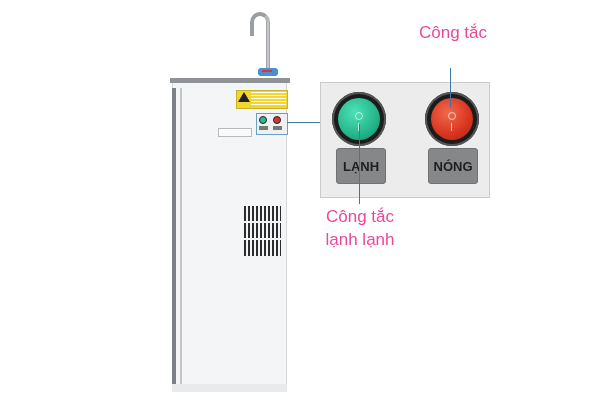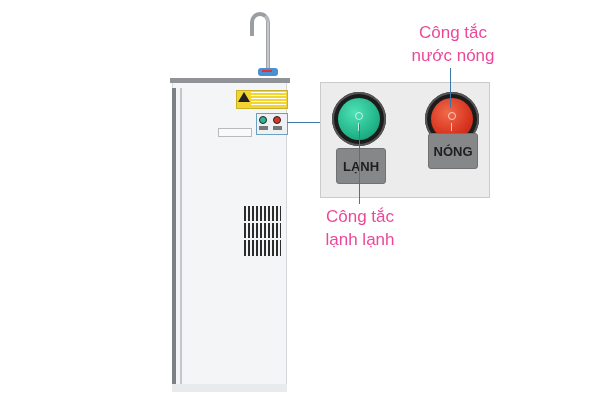--- a/index.html
+++ b/index.html
@@ -82,25 +82,24 @@
   </div>
 </div>
 <div class="abs btn-ring" style="left:425px; top:92px;">
   <div class="btn-cap cap-r">
     <div class="cap-mark"></div>
     <div class="cap-line"></div>
   </div>
 </div>
 
 <div class="abs lbl" style="left:336px; top:148px;">LẠNH</div>
-<div class="abs lbl" style="left:428px; top:133px;">NÓNG</div>
+<div class="abs lbl" style="left:428px; top:148px;">NÓNG</div>
 
 <div class="abs leader" style="left:450px; top:68px; width:1px; height:40px;"></div>
 <div class="abs leader" style="left:359px; top:124px; width:1px; height:80px;"></div>
 
 <div class="abs caption" style="left:398px; top:21px; width:110px;">
   <div>Công tắc</div>
-  <div>nước nóng</div>
 </div>
 <div class="abs caption" style="left:305px; top:205px; width:110px;">
   <div>Công tắc</div>
   <div>lạnh lạnh</div>
 </div>
 
 </body></html>

